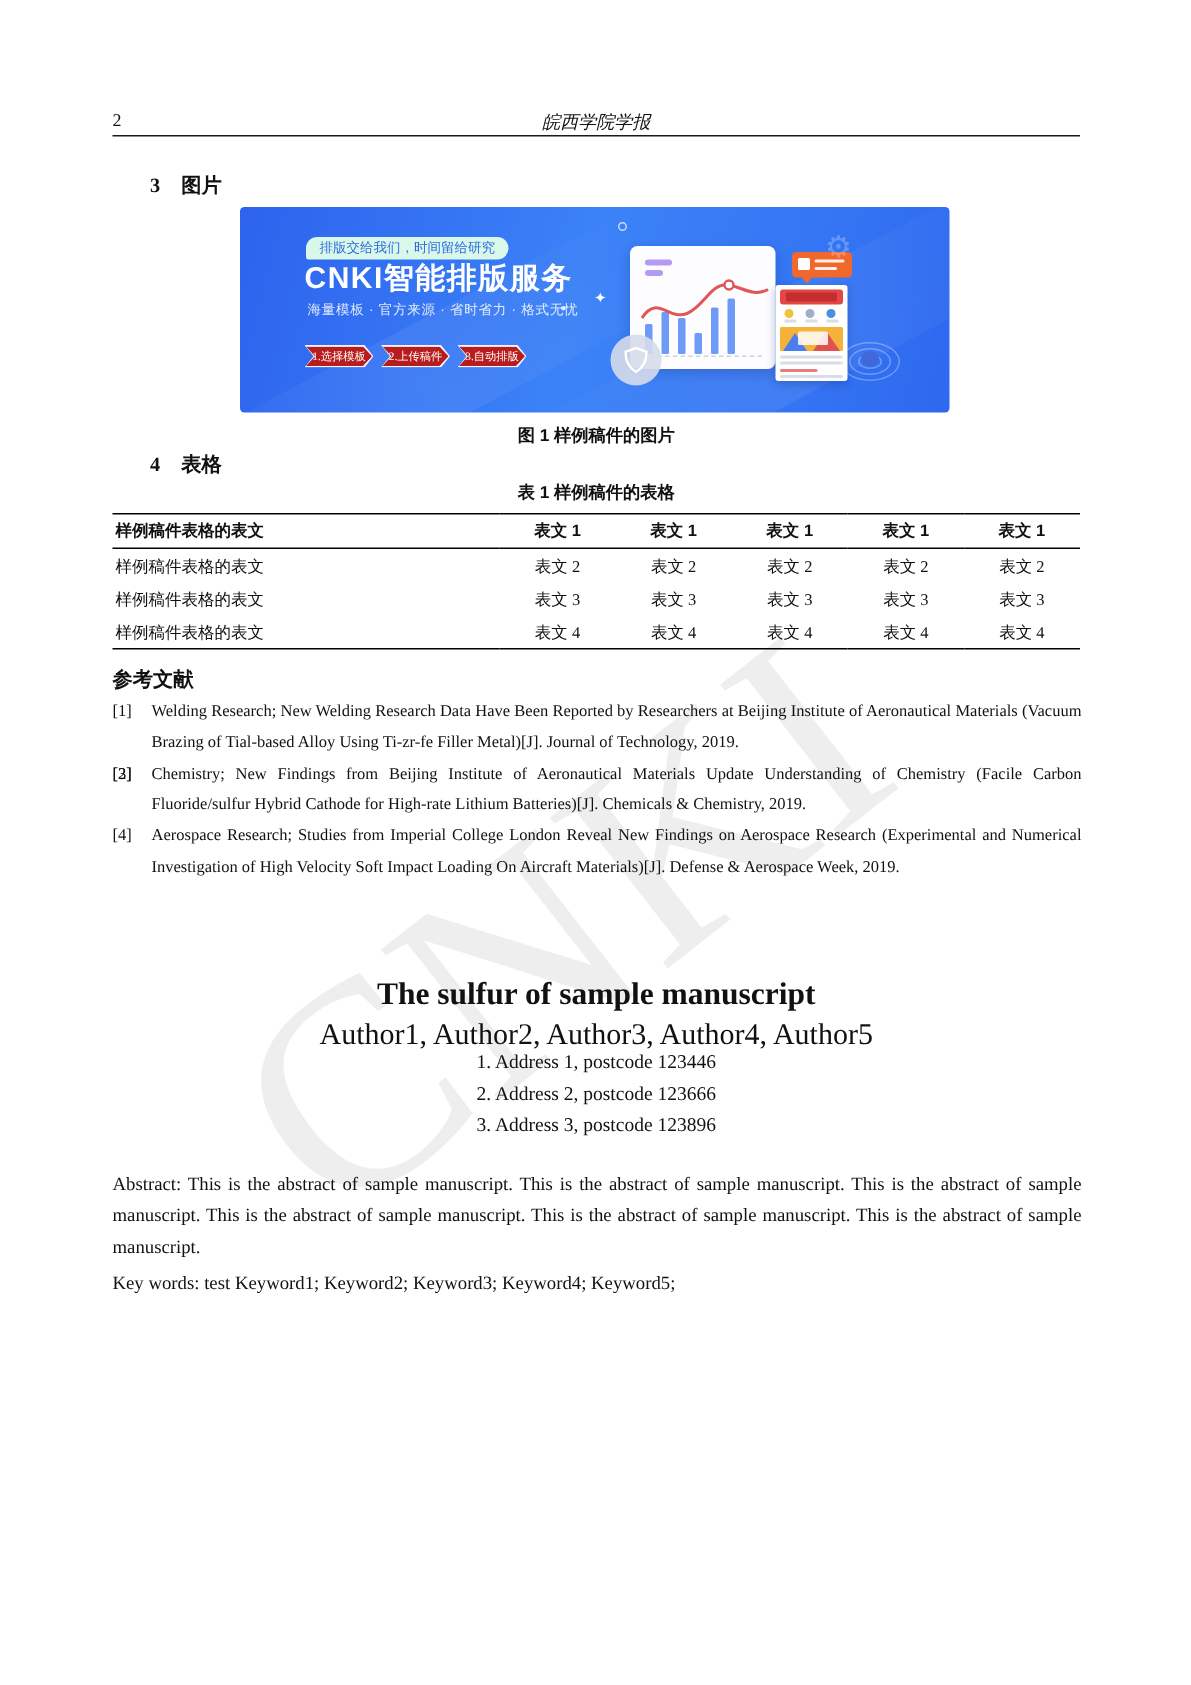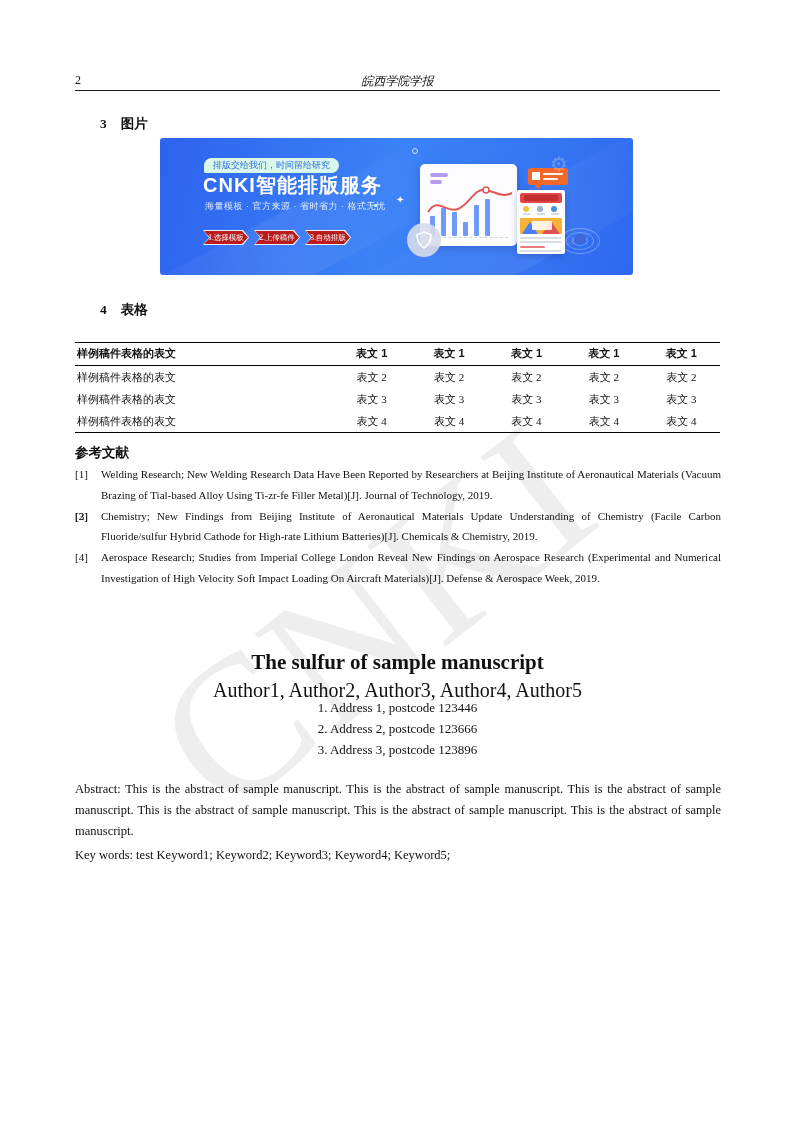--- a/index.html
+++ b/index.html
@@ -216,25 +216,27 @@
         <div class="cyl"></div>
       </div>
 
       <div class="gear">⚙</div>
       <div class="spark">✦</div>
       <div class="ring-dot"></div>
       <div class="wdot" style="left:208px;top:48px;"></div>
       <div class="wdot" style="left:214px;top:66px;"></div>
     </div>
 
+    <div class="fig-caption">图 1 样例稿件的图片</div>
 
     <div class="sec-heading" style="top:301px;">
       <span class="sec-num">4</span><span>表格</span>
     </div>
 
+    <div class="tbl-caption">表 1 样例稿件的表格</div>
 
     <table class="sample">
       <thead>
         <tr>
           <th class="col-first">样例稿件表格的表文</th>
           <th class="col-c">表文 1</th>
           <th class="col-c">表文 1</th>
           <th class="col-c">表文 1</th>
           <th class="col-c">表文 1</th>
           <th class="col-c">表文 1</th>

